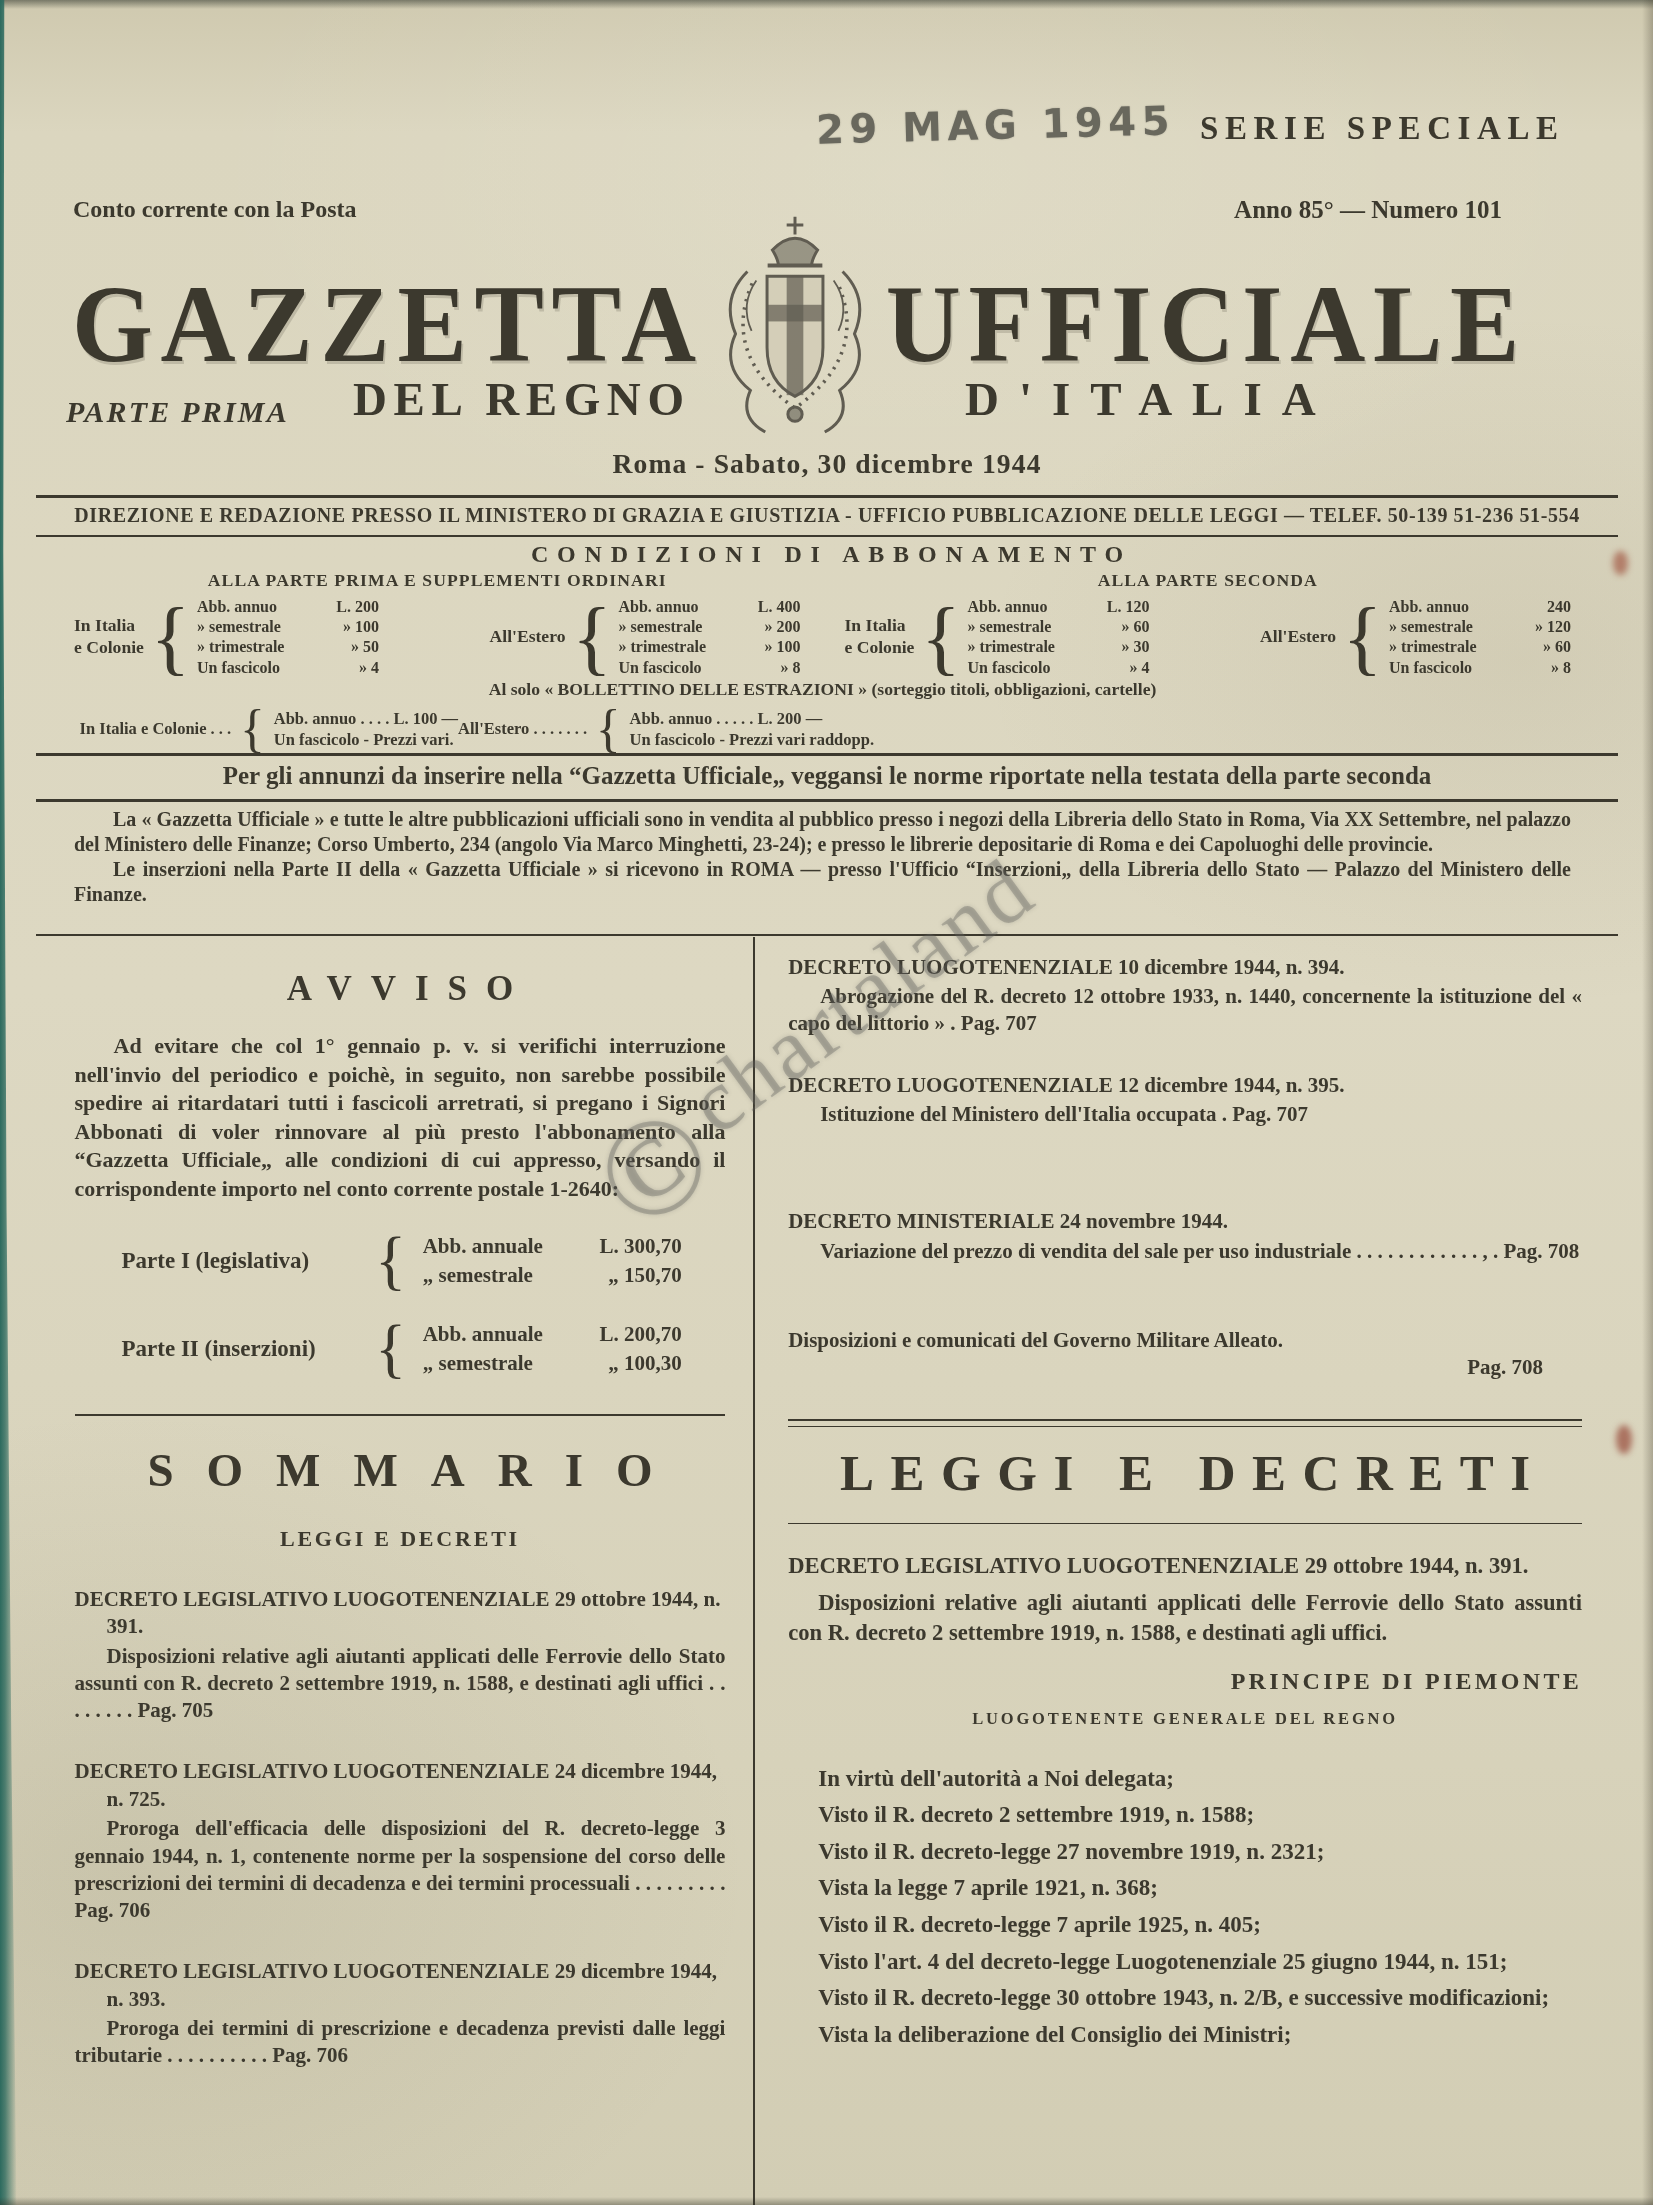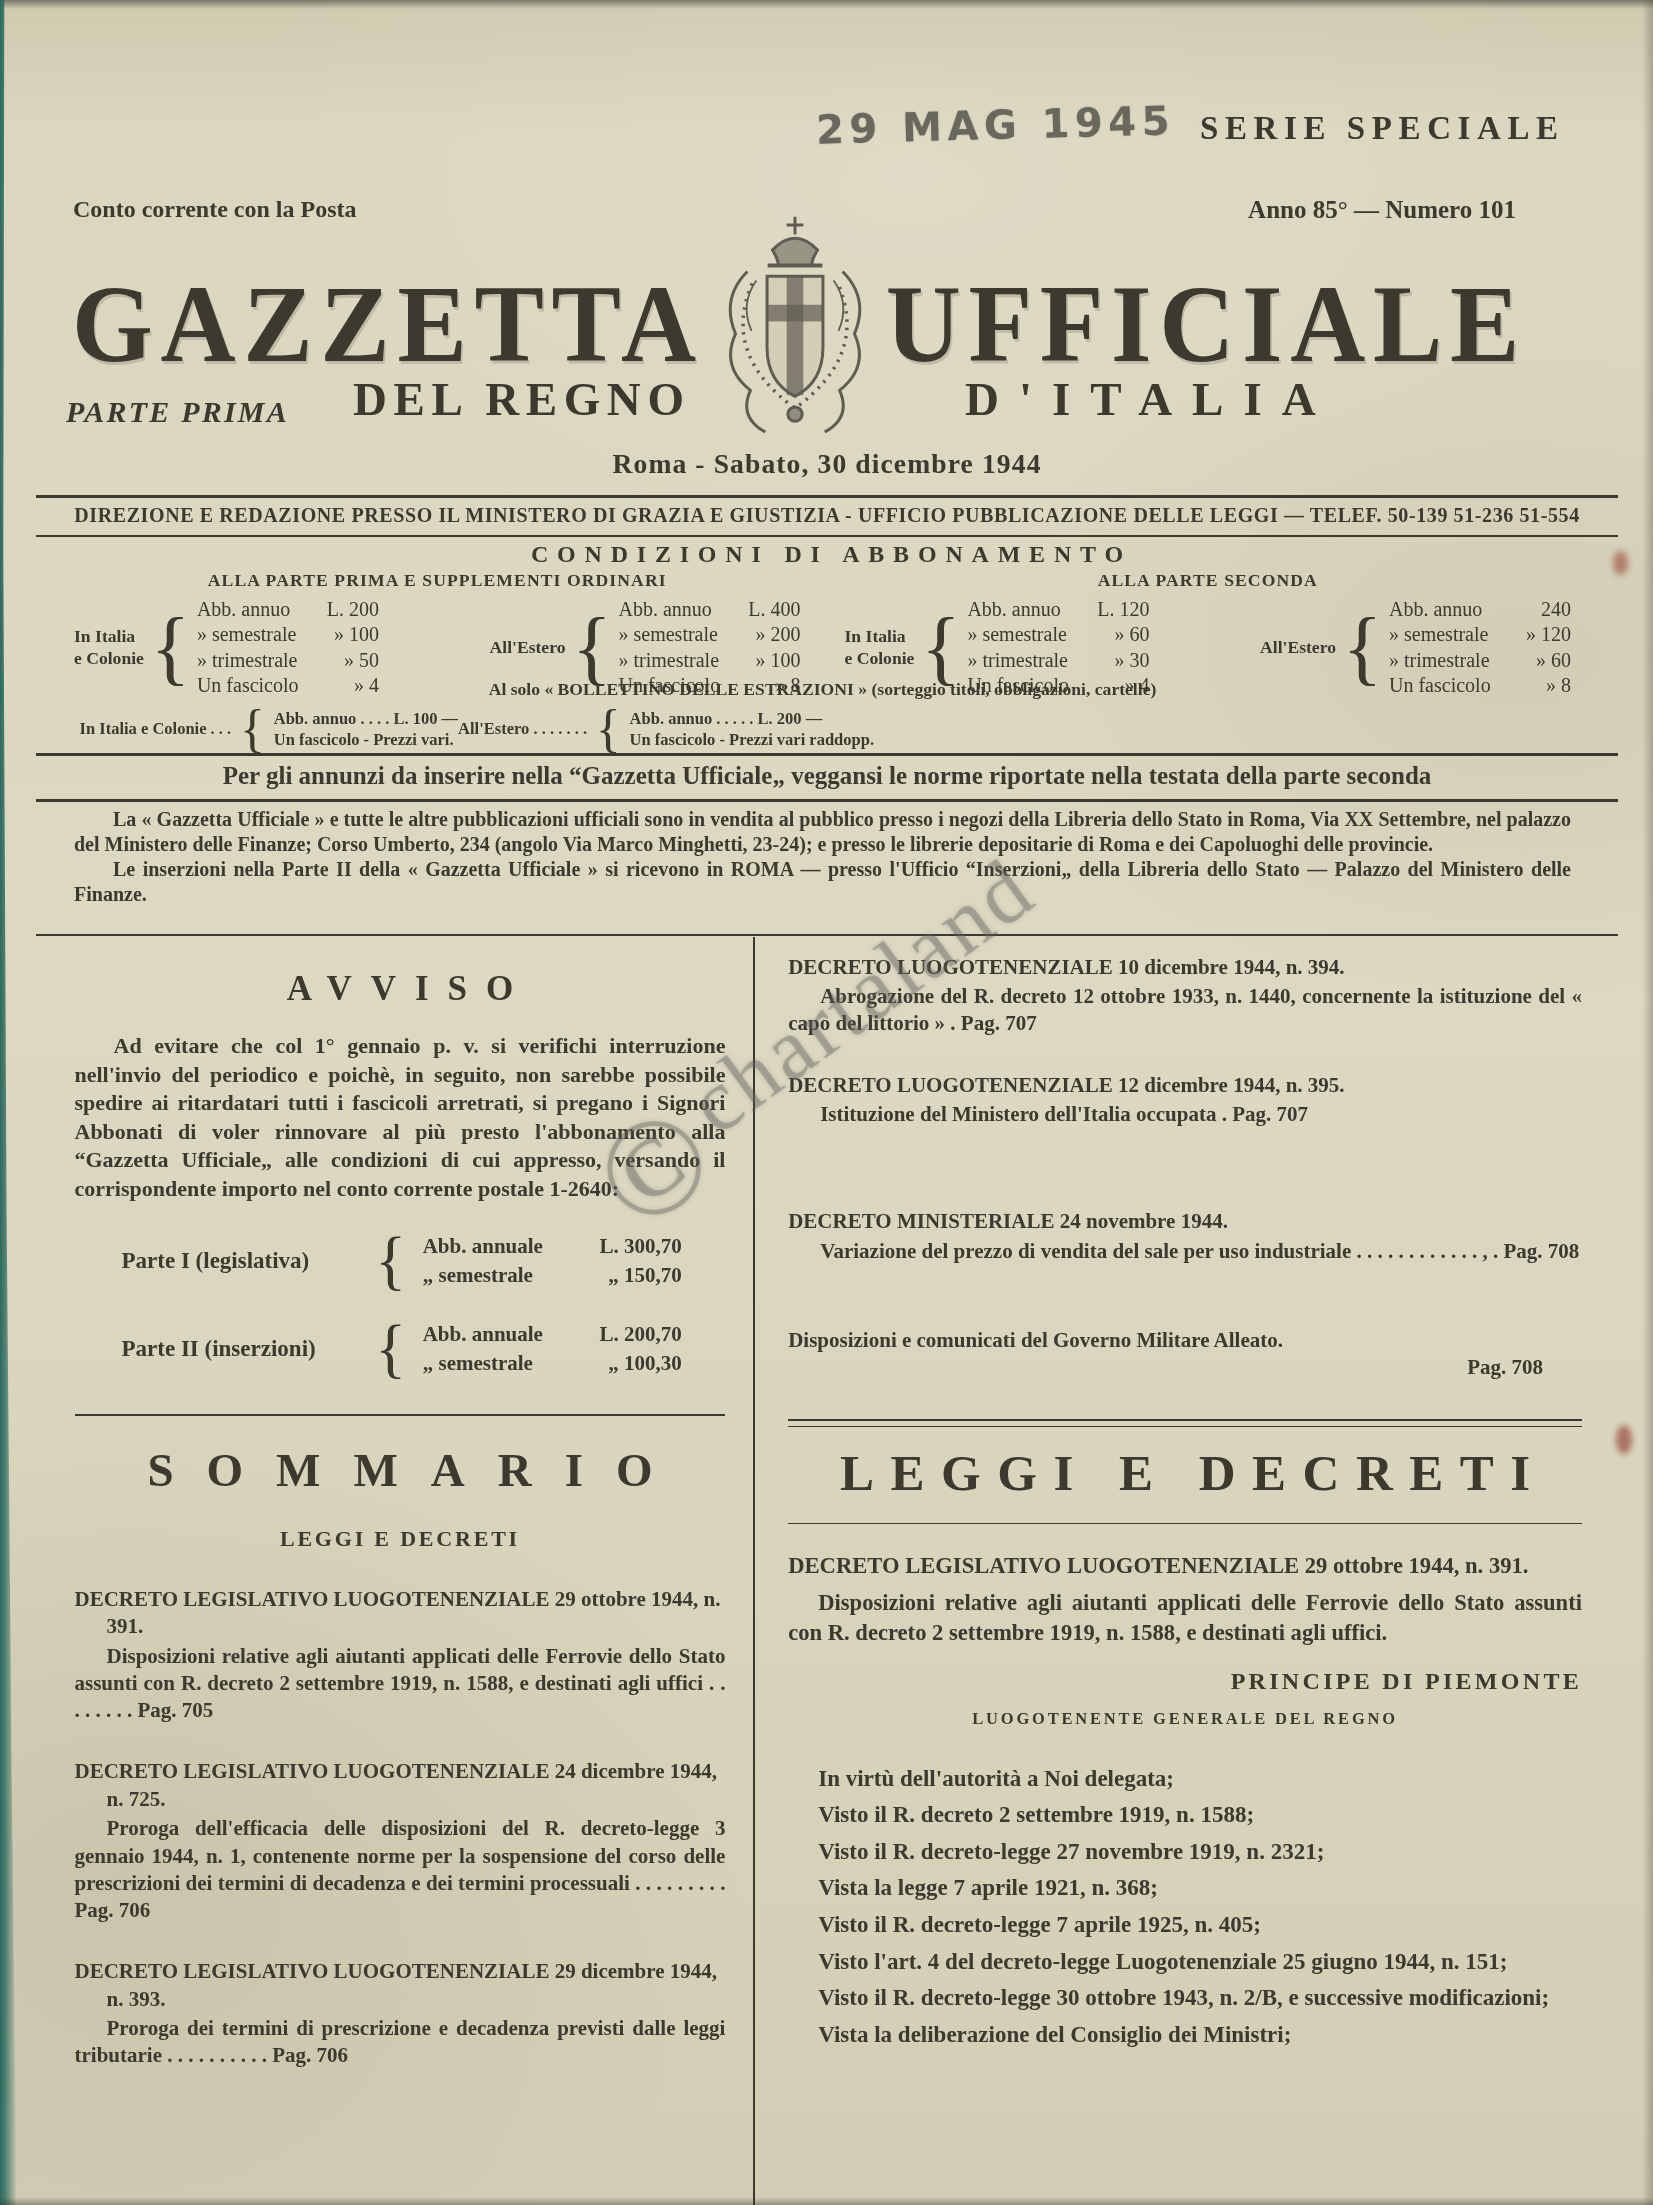--- a/index.html
+++ b/index.html
@@ -23,21 +23,21 @@
   .stain { position:absolute; border-radius:50%; filter:blur(3.3px); z-index:4;}
   .stain1 { right:26.5px; top:551px; width:14.3px; height:24px; background:rgba(150,60,40,.55); }
   .stain2 { right:22px; top:1425px; width:16.5px; height:29px; background:rgba(140,50,35,.6); }
 
   
   .stamp-row { position:absolute; top:102px; left:816px; right:127px; display:flex; align-items:baseline; gap:25px; }
   .stamp-date { font-family:"DejaVu Sans","Liberation Sans",sans-serif; font-size:40px; font-weight:700;
     letter-spacing:5.5px; color:#5a5950; opacity:.88; transform:rotate(-1.5deg); text-shadow:0 0 1.7px rgba(90,89,80,.5); white-space:nowrap;}
   .serie { font-size:33px; font-weight:700; letter-spacing:6.6px; white-space:nowrap; }
 
-  .note-row { position:absolute; top:196px; left:73px; right:138px; display:flex; justify-content:space-between; }
+  .note-row { position:absolute; top:196px; left:73px; right:152px; display:flex; justify-content:space-between; }
   .conto { font-size:24px; font-weight:700; }
   .anno  { font-size:25px; font-weight:700; }
 
   
   .masthead { position:absolute; top:237px; left:60px; right:115px; display:flex; justify-content:center; align-items:flex-start; }
   .mast-title { font-size:104px; font-weight:700; letter-spacing:7.7px; line-height:1; margin-top:32px;
     transform:scaleY(1.06); transform-origin:top; text-shadow:1.7px 2.2px 0 rgba(60,57,46,.18); white-space:nowrap;}
   .crest { width:182px; height:226px; margin-top:-25px; flex:0 0 auto; opacity:.92; }
   .mast-sub { position:absolute; top:370px; left:66px; right:116px; height:63px; }
   .parte-prima { position:absolute; left:0; top:25px; font-size:30px; font-weight:700; font-style:italic; letter-spacing:2.2px; }
@@ -59,21 +59,21 @@
   .sub-half.second { padding-left:11px; }
   .sub-header { text-align:center; font-size:17.6px; font-weight:700; letter-spacing:1.1px; }
   .sub-groups { display:flex; justify-content:space-between; margin-top:5.5px; }
   .sub-group { display:flex; align-items:center; gap:6.6px; }
   .zone { font-size:17.6px; font-weight:700; white-space:pre-line; line-height:1.25; }
   .brace { font-weight:400; line-height:.95; }
   .brace::before { content:"{"; }
   .brace.big { font-size:83px; }
   .brace.small { font-size:52px; }
   .brace.med { font-size:65px; }
-  .prow { display:flex; justify-content:space-between; gap:10px; font-size:20px; font-weight:400; line-height:1.28; width:182px; }
+  .prow { display:flex; justify-content:space-between; gap:10px; font-size:16px; font-weight:700; line-height:1.28; width:182px; }
 
   
   .boll { position:absolute; top:679px; left:74px; right:83px; }
   .boll-title { text-align:center; font-size:17.6px; font-weight:700; }
   .boll-rows { display:flex; justify-content:flex-start; margin-top:4.4px; padding:0 22px 0 5.5px; }
   .boll-item { display:flex; align-items:center; gap:8.8px; font-size:16.5px; font-weight:700; }
   .boll-two div { line-height:1.3; }
 
   .annunzi { position:absolute; top:762px; left:44px; right:44px; text-align:center; font-size:25px; font-weight:700; }
 

